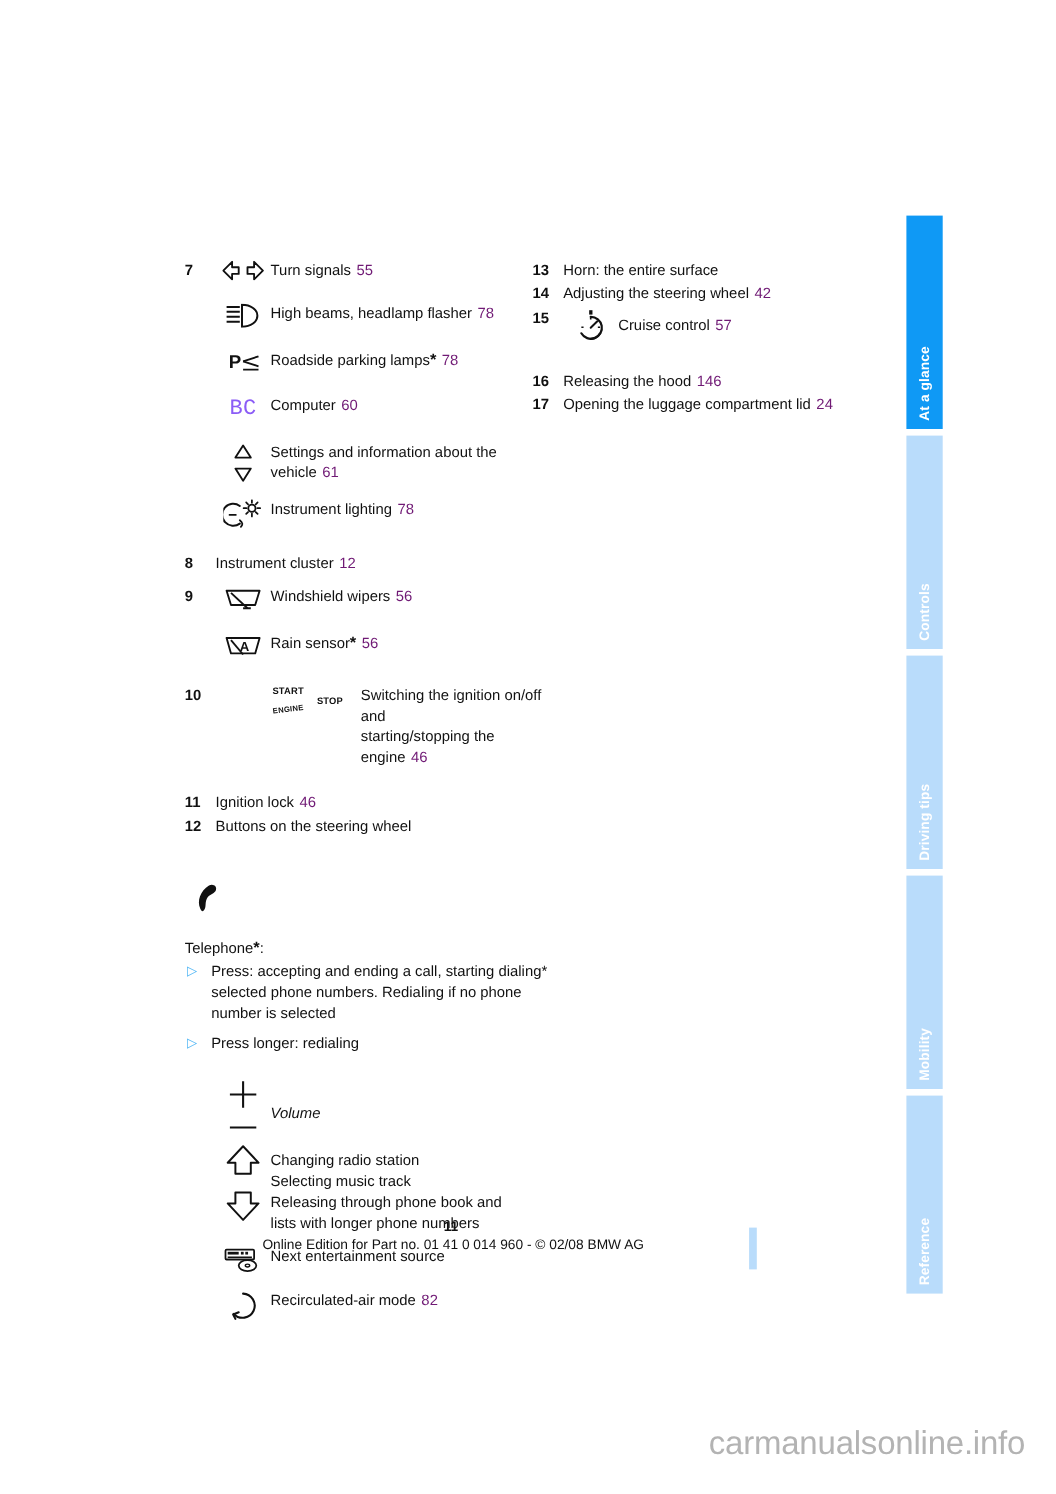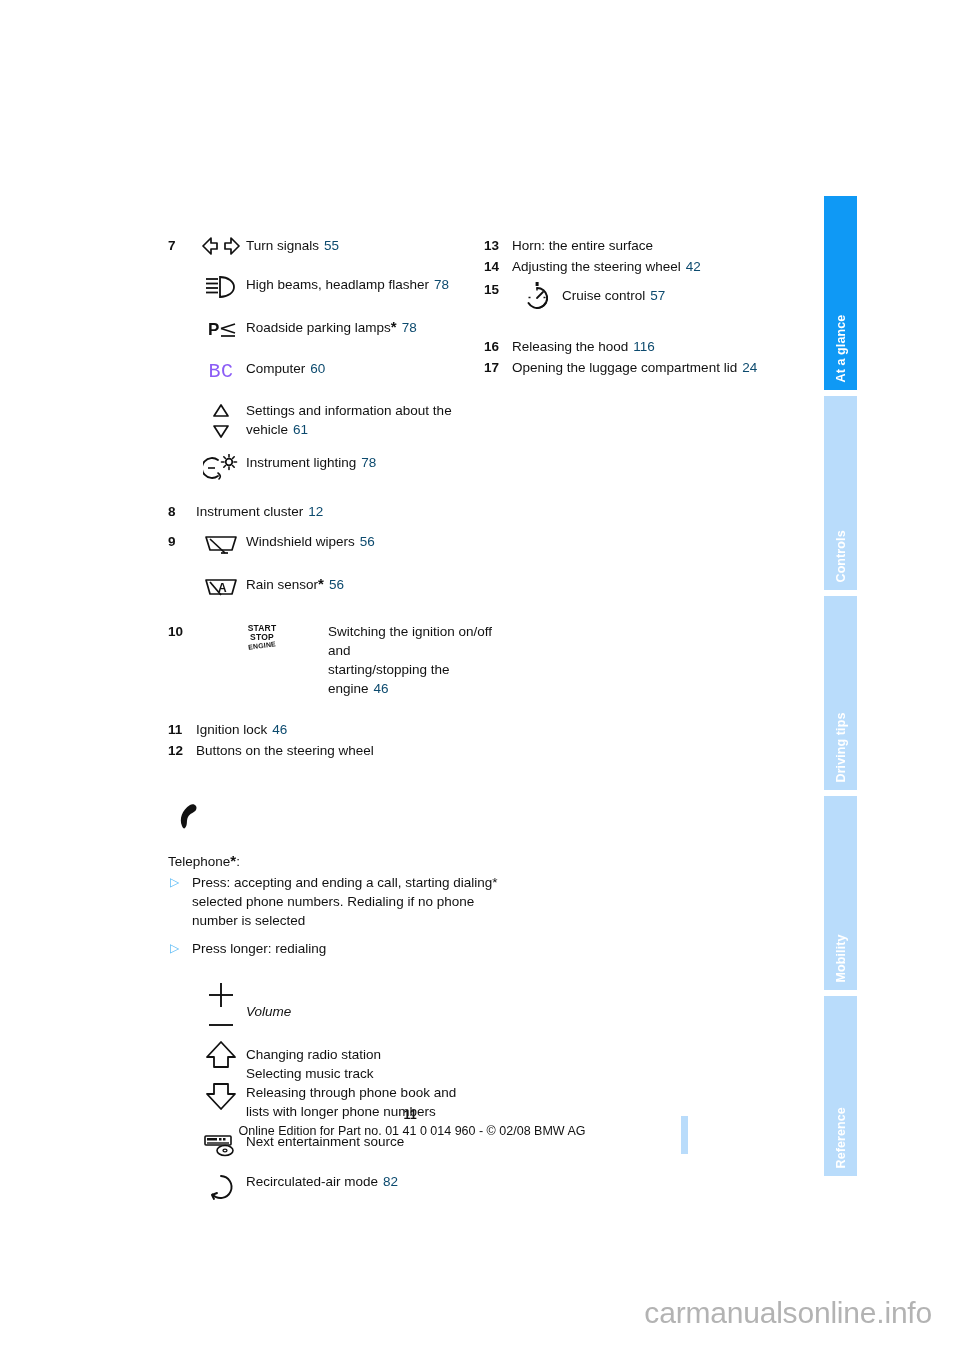--- a/index.html
+++ b/index.html
@@ -86,21 +86,21 @@
     line-height: 19px;
     color: #111;
     padding-top: 0px;
   }
   .txt-inline { 
     font-size: 13.5px;
     line-height: 19px;
     color: #111;
   }
   .pg {
-    color: #0c4a6e;
+    color: #701a75;
     margin-left: 5px;
     white-space: nowrap;
     text-align: right;
   }
   .ast { font-weight: bold; font-size: 15px; line-height: 0; }
 
   
   .bullet-row {
     display: flex;
     align-items: flex-start;
@@ -169,21 +169,21 @@
   }
   .stst .l1, .stst .l2, .stst .l3 {
     position: absolute;
     left: 0; width: 38px;
     text-align: center;
     font-weight: bold;
     font-family: "Liberation Sans", sans-serif;
     color: #111;
   }
   .stst .l1 { top: 0px;  font-size: 8.5px; letter-spacing: .2px; }
-  .stst .l2 { top: 9px;  font-size: 8.5px; letter-spacing: .2px; }
+  .stst .l2 { top: 9px;  font-size: 8.5px; letter-spacing: .2px; margin-left: 38px; }
   .stst .l3 { top: 19px; font-size: 7px; letter-spacing: .2px; transform: rotate(-7deg); }
   .bc-text {
     font-size: 20px;
     font-weight: 500;
     letter-spacing: .4px;
     font-family: Liberation Mono, monospace;
     color: #8b5cf6;
   }
 </style>
 </head>
@@ -470,21 +470,21 @@
         </svg>
       </div>
       <div class="txt" style="padding-top:6px;">
         <span>Cruise control</span><span class="pg">57</span>
       </div>
     </div>
 
     <div class="row" style="margin-top:26px;">
       <div class="num">16</div>
       <div class="txt-inline">
-        <span>Releasing the hood</span><span class="pg">116</span>
+        <span>Releasing the hood</span><span class="pg">146</span>
       </div>
     </div>
 
     <div class="row" style="margin-top:2px;">
       <div class="num">17</div>
       <div class="txt-inline">
         <span>Opening the luggage compartment lid</span><span class="pg">24</span>
       </div>
     </div>
 

